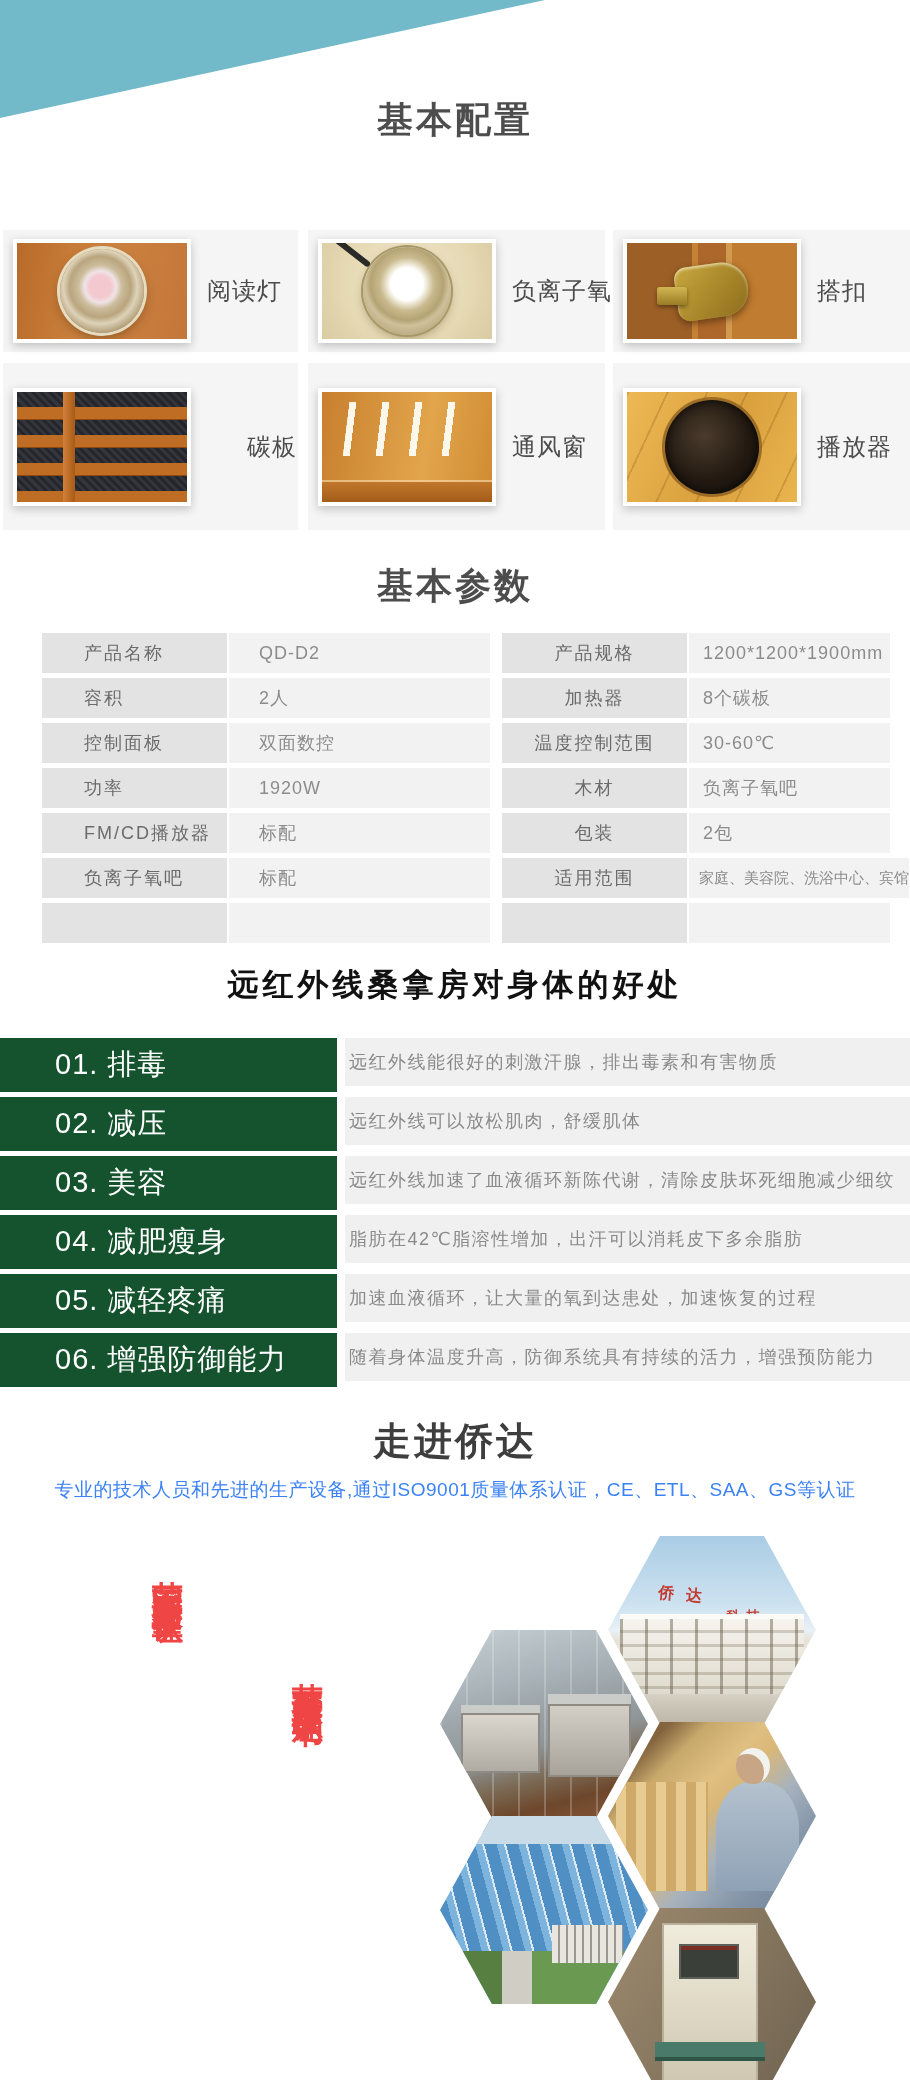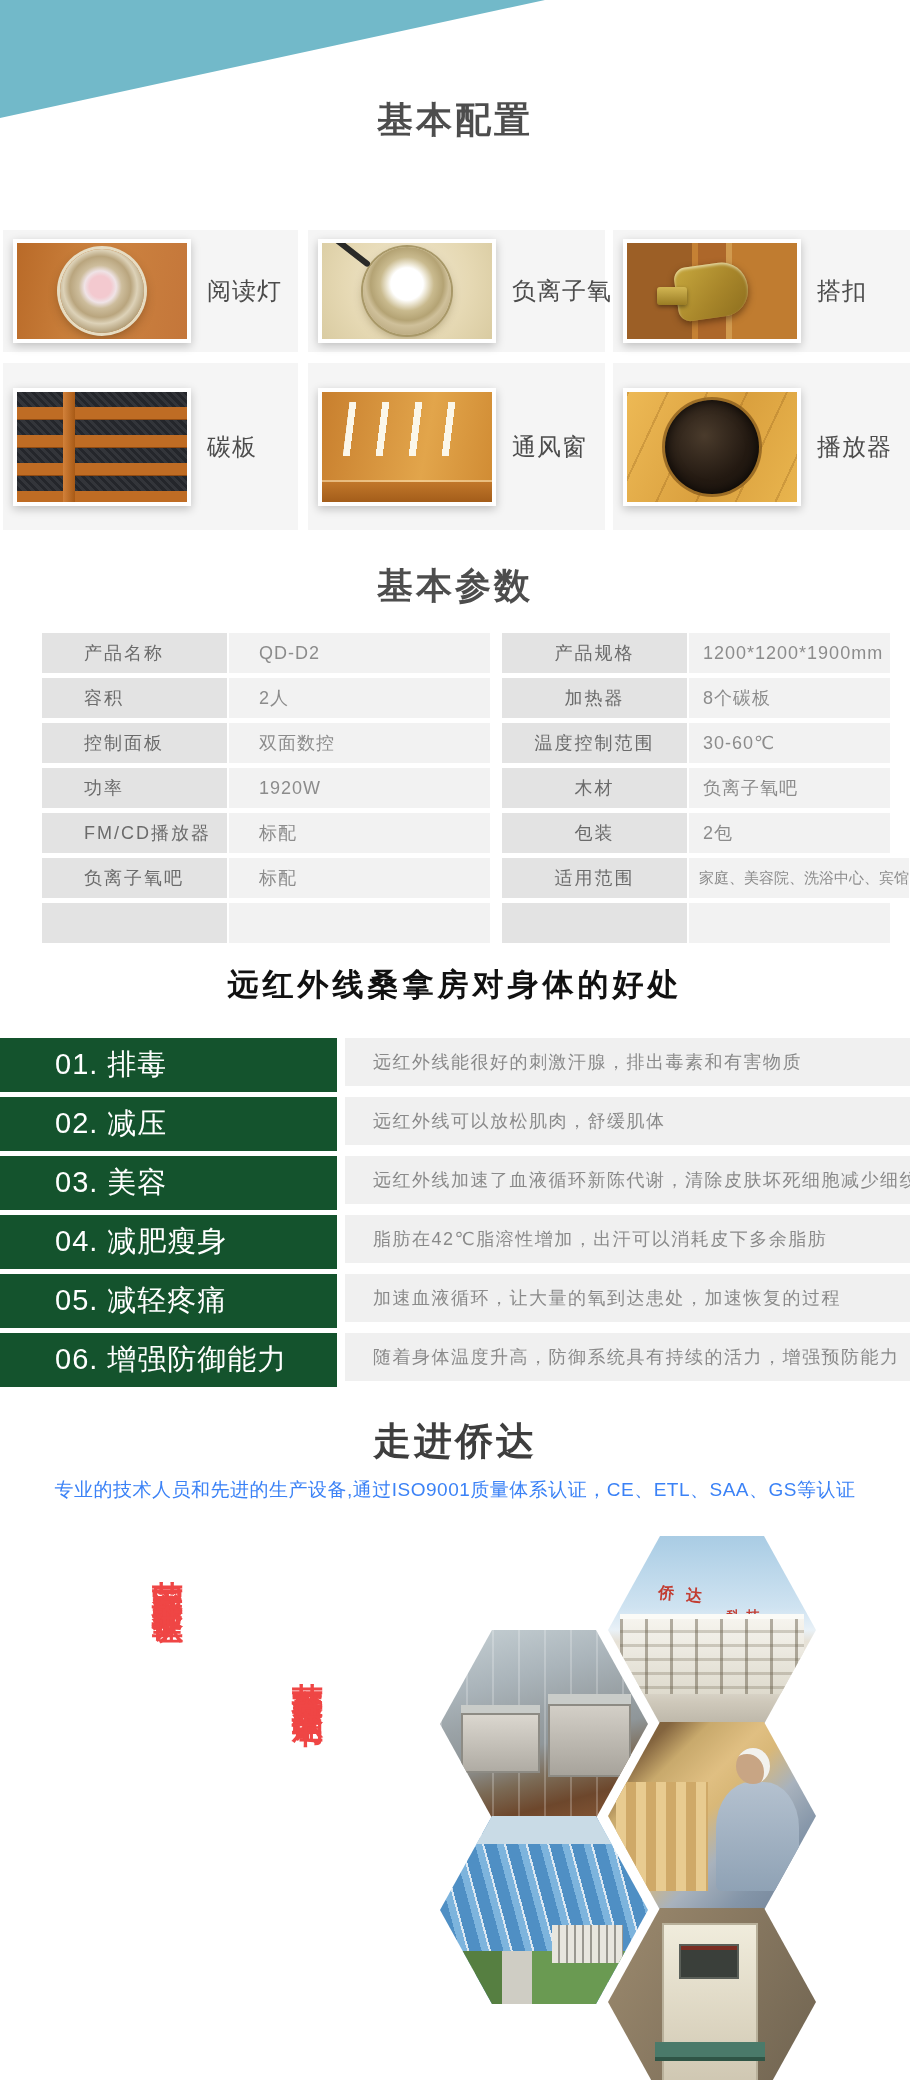--- a/index.html
+++ b/index.html
@@ -15,21 +15,21 @@
   .sec-title { position:absolute; left:0; width:910px; text-align:center;
     color:#4d4d4d; font-size:36px; font-weight:bold; letter-spacing:3px; }
   .t-config { top:96px; }
   .t-params { top:562px; }
 
   
   .fcell { position:absolute; background:#f5f5f5; display:flex; align-items:center; }
   .fc1 { left:3px;   top:230px; width:295px; height:122px; }
   .fc2 { left:308px; top:230px; width:297px; height:122px; }
   .fc3 { left:613px; top:230px; width:297px; height:122px; }
-  .fc4 { left:3px;   top:363px; width:295px; height:167px; }
+  .fc4 { left:3px;   top:363px; width:295px; height:167px;gap:40px; }
   .fc5 { left:308px; top:363px; width:297px; height:167px; }
   .fc6 { left:613px; top:363px; width:297px; height:167px; }
   .ph { position:relative; flex:none; width:178px; height:104px; margin-left:10px;
     border:4px solid #fff; box-shadow:0 3px 9px rgba(0,0,0,.22); overflow:hidden; }
   .row2 .ph { height:118px; }
   .flabel { margin-left:16px; font-size:24px; color:#4c4c4c; letter-spacing:1px; white-space:nowrap; }
 
   
   .ph-light { background:linear-gradient(100deg,#b96a28,#cd8440 45%,#c4763a); }
   .ph-light::before { content:""; position:absolute; left:50%; top:50%; width:84px; height:84px;
@@ -89,21 +89,21 @@
   .spec-value.small { font-size:15px; letter-spacing:0; padding-left:10px; }
 
   
   .benefits-title { position:absolute; top:964px; left:0; width:910px; text-align:center;
     color:#111; font-size:31px; font-weight:bold; letter-spacing:4px; }
   .benefit-row { position:absolute; left:0; width:910px; height:54px; }
   .b1{top:1038px}.b2{top:1097px}.b3{top:1156px}.b4{top:1215px}.b5{top:1274px}.b6{top:1333px}
   .b-label { position:absolute; left:0; top:0; width:337px; height:54px; background:#14532d;
     color:#fff; font-size:29px; display:flex; align-items:center; padding-left:55px; letter-spacing:1px; white-space:nowrap; }
   .b-desc { position:absolute; left:345px; right:0; top:0; height:48px; background:#f0f0f0;
-    color:#8a8a8a; font-size:18px; letter-spacing:1.5px; display:flex; align-items:center; padding-left:28px; white-space:nowrap; }
+    color:#8a8a8a; font-size:18px; letter-spacing:1.5px; display:flex; align-items:center; padding-left:4px; white-space:nowrap; }
 
   
   .about-title { position:absolute; top:1416px; left:0; width:910px; text-align:center;
     color:#3e3e3e; font-size:38px; font-weight:bold; letter-spacing:3px; }
   .about-sub { position:absolute; top:1477px; left:0; width:910px; text-align:center;
     color:#3b82f6; font-size:19px; letter-spacing:.5px; }
 
   
   .vtext { position:absolute; writing-mode:vertical-rl; text-orientation:upright;
     color:#ef4645; font-weight:bold; font-size:31px; letter-spacing:3px;

